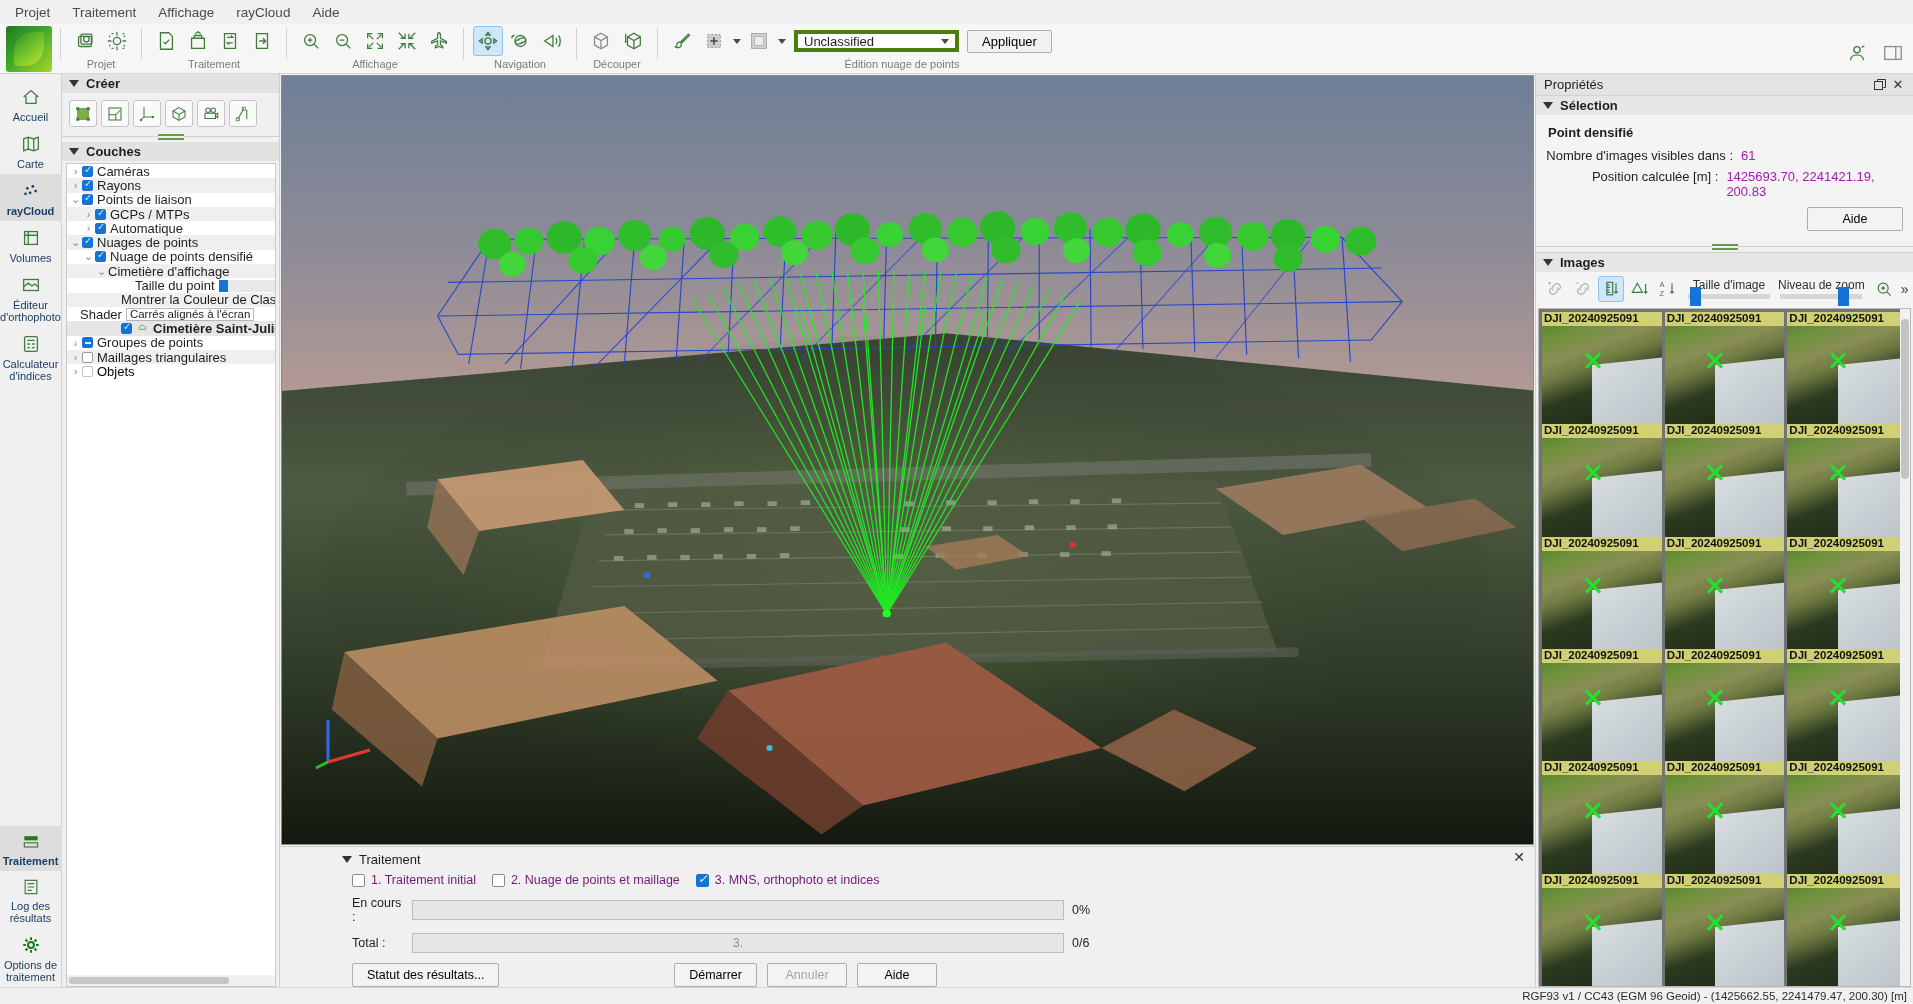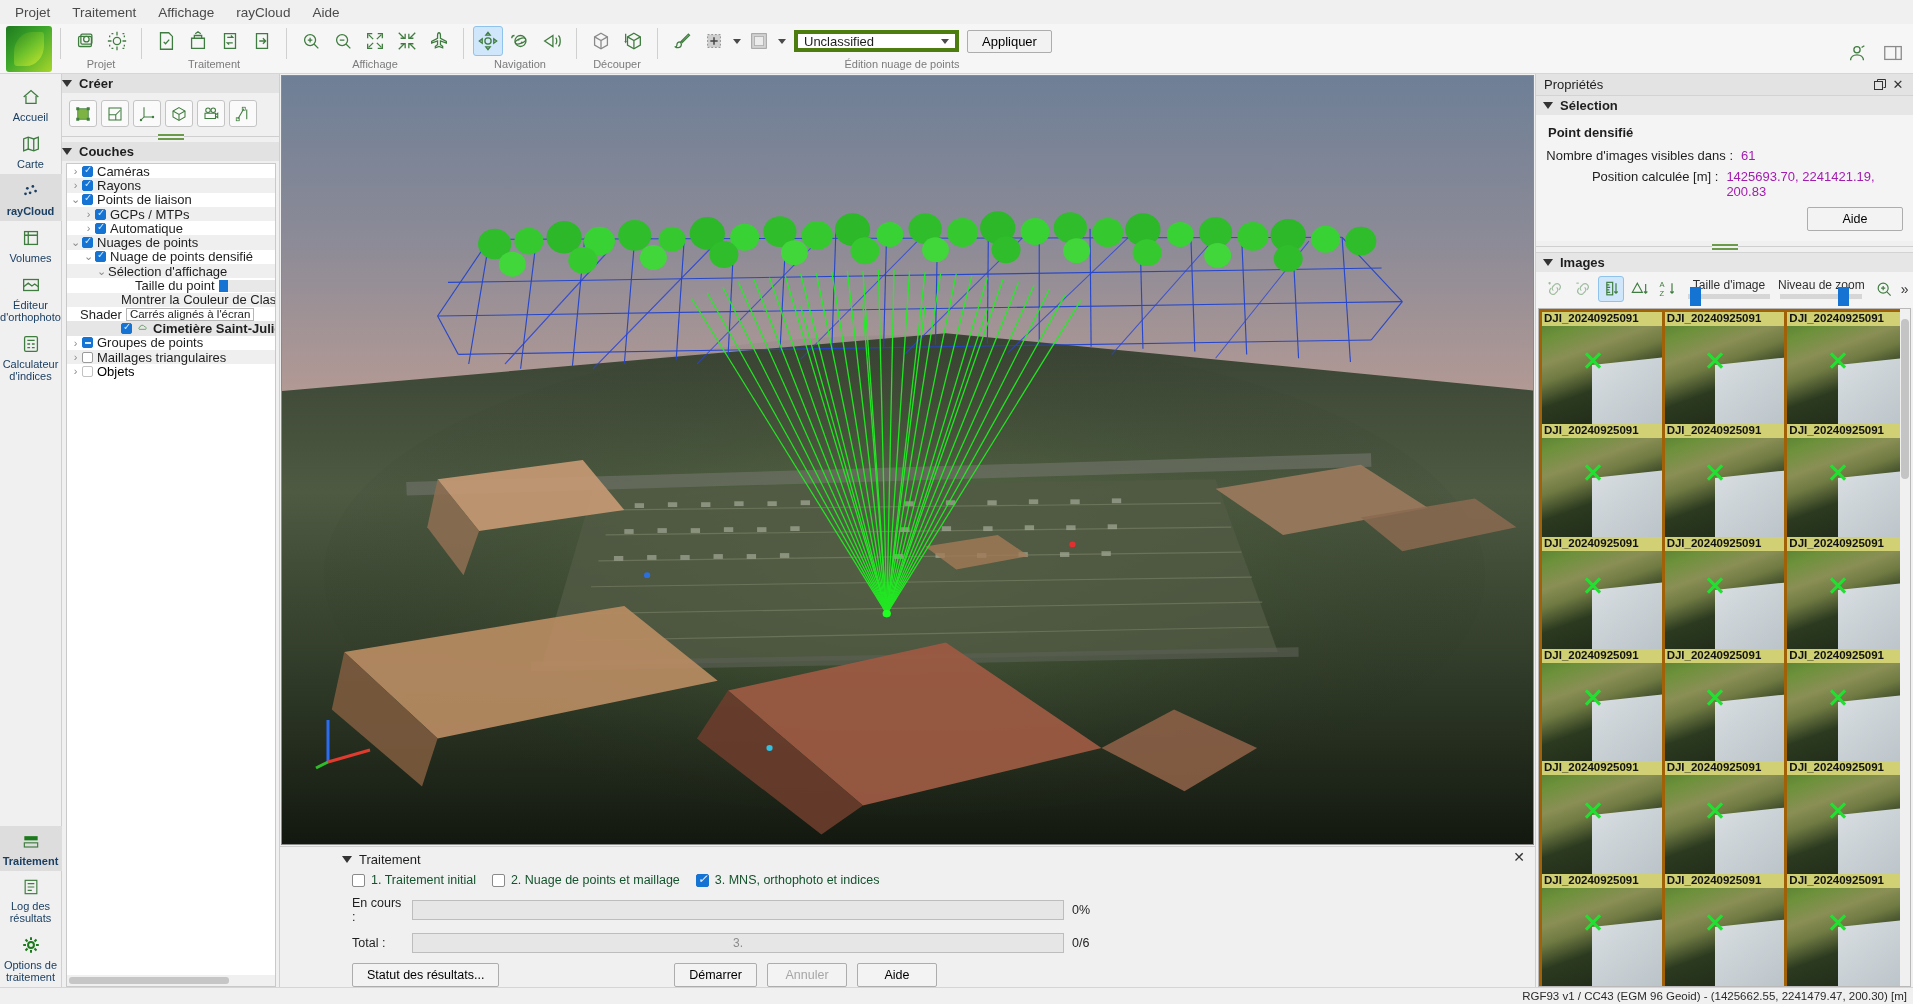--- a/index.html
+++ b/index.html
@@ -49,21 +49,21 @@
           align-items: center; padding-top: 6px; flex: 0 0 62px; position: relative; }
   .rail-item { width: 62px; padding: 6px 0 4px; display: flex; flex-direction: column; align-items: center; color: #1b3f63; }
   .rail-item .rl { font-size: 11px; line-height: 12px; text-align: center; margin-top: 3px; }
   .rail-item.sel { background: #ddd; font-weight: bold; }
   .rail-item.sel .rl { font-weight: bold; }
   .rail-spacer { flex: 1 1 auto; }
 
   
   .leftdock { width: 218px; flex: 0 0 218px; background: #f0f0f0; display: flex; flex-direction: column;
               border-right: 1px solid #cfcfcf; min-height: 0; }
-  .sec-head { background: #e2e2e2; height: 19px; display: flex; align-items: center; font-weight: bold; font-size: 13px; }
+  .sec-head { background: #e2e2e2; height: 19px; display: flex; align-items: center; padding-left: 7px; font-weight: bold; font-size: 13px; }
   .tri { width: 0; height: 0; border-left: 5px solid transparent; border-right: 5px solid transparent; border-top: 7px solid #333; margin-right: 7px; }
   .creator-row { display: flex; padding: 7px 6px 4px 7px; gap: 4px; }
   .cbtn { width: 28px; height: 27px; border: 1px solid #c4c4c4; background: #fafafa; border-radius: 3px; display: flex; align-items: center; justify-content: center; }
   .splitter { height: 11px; display: flex; align-items: center; justify-content: center; }
   .splitter .grip { width: 26px; height: 6px; border-top: 2px solid #6a9a4a; border-bottom: 2px solid #6a9a4a; }
   .splitter .lineL, .splitter .lineR { flex: 1 1 auto; height: 1px; background: #cfcfcf; }
   .tree { flex: 1 1 auto; background: #fff; border: 1px solid #c9c9c9; margin: 2px 3px 0 4px; overflow: hidden; position: relative; font-size: 13px; }
   .trow { display: flex; align-items: center; height: 14.3px; white-space: nowrap; }
   .trow.alt { background: #efefef; }
   .trow.selrow { background: #e6e6e6; }
@@ -90,21 +90,21 @@
               border: 1px solid #8a8a8a; margin: 1px; min-height: 0; }
   .sky { position: absolute; inset: 0; background: linear-gradient(180deg,#6e7f96 0%, #8d8b97 22%, #b49a94 42%, #c9a897 52%, #8e9c93 62%, #4d5b4e 72%, #1d2a1f 84%, #060806 100%); }
   .axisgz { position: absolute; left: 32px; bottom: 68px; width: 70px; height: 70px; }
 
   
   .procdock { flex: 0 0 132px; background: #f0f0f0; border-top: 1px solid #cfcfcf; position: relative; padding: 5px 0 0 0; }
   .proc-title { display: flex; align-items: center; padding-left: 62px; font-size: 13px; }
   .proc-title .tri { border-top-color: #333; }
   .proc-close { position: absolute; right: 10px; top: 4px; color: #333; font-size: 14px; line-height: 12px; }
   .proc-steps { display: flex; align-items: center; gap: 16px; padding: 6px 0 0 72px; }
-  .pstep { display: flex; align-items: center; gap: 6px; font-size: 12.5px; color: #14532d; }
+  .pstep { display: flex; align-items: center; gap: 6px; font-size: 12.5px; color: #701a75; }
   .pchk { width: 13px; height: 13px; border: 1px solid #8a8a8a; background: #fff; border-radius: 2px; position: relative; }
   .pchk.on { background: #1573d4; border-color: #1573d4; }
   .pchk.on:after { content: "✓"; position: absolute; left: 1px; top: -3px; color: #e4f0fc; font-size: 12px; }
   .procrow { display: flex; align-items: center; padding-left: 72px; margin-top: 9px; gap: 8px; }
   .proclab { width: 52px; font-size: 12.5px; }
   .pbar { height: 20px; background: #e6e6e6; border: 1px solid #bdbdbd; flex: 0 0 652px; display: flex; align-items: center; justify-content: center; font-size: 12px; color: #8c8c8c; }
   .ppct { font-size: 12.5px; }
   .procbtns { display: flex; align-items: center; padding-left: 72px; margin-top: 10px; }
   .btn { height: 24px; min-width: 80px; padding: 0 14px; border: 1px solid #adadad; background: #f3f3f3; font-size: 12.5px; border-radius: 2px; }
   .btn.dis { color: #a6a6a6; }
@@ -124,21 +124,21 @@
   .p-val { color: #a21caf; }
   .p-help { display: flex; justify-content: flex-end; padding: 2px 0 6px 0; }
   .imgtools { display: flex; align-items: center; background: #f4f4f4; padding: 4px 4px 6px 6px; gap: 2px; }
   .itb { width: 26px; height: 26px; display: flex; align-items: center; justify-content: center; border-radius: 3px; }
   .itb.active { background: #cfe6fb; border: 1px solid #8fc3ec; }
   .itb.dis { opacity: .45; }
   .sldgrp { display: flex; flex-direction: column; align-items: center; margin-left: 6px; }
   .sldlab { font-size: 12px; color: #303030; margin-bottom: 2px; }
   .sld { width: 82px; height: 5px; background: #d6d6d6; position: relative; }
   .sld .sth { position: absolute; top: -7px; width: 11px; height: 19px; background: #1573d4; }
-  .thumbs { flex: 1 1 auto; background: #a16207; border: 1px solid #b9b9b9; margin: 0 2px; overflow: hidden;
+  .thumbs { flex: 1 1 auto; background: #737373; border: 1px solid #b9b9b9; margin: 0 2px; overflow: hidden;
             display: grid; grid-template-columns: repeat(3, 1fr); gap: 3px; padding: 3px; align-content: start; position: relative; }
   .thumb { position: relative; background: #3f5a2a; overflow: hidden; aspect-ratio: 1/0.94; }
   .thumb .cap { position: absolute; left: 0; top: 0; right: 0; height: 14px; background: rgba(216,214,120,.92);
                 font-size: 11.5px; color: #111; padding-left: 2px; white-space: nowrap; overflow: hidden; font-weight: bold; }
   .thumb .grass { position: absolute; inset: 0; background:
         linear-gradient(160deg,#4f7a2e 0%, #6d913b 18%, #8a8f55 34%, #6f7a42 46%, #2c3a20 62%, #1b2415 100%); }
   .thumb .stone { position: absolute; right: -4%; bottom: -6%; width: 62%; height: 62%;
                   background: linear-gradient(145deg,#d7dde1,#b9c2c7); transform: skewY(-6deg); }
   .thumb .cross { position: absolute; left: 34%; top: 34%; width: 20px; height: 20px; }
   .thumb .cross:before, .thumb .cross:after { content: ""; position: absolute; left: 0; top: 9px; width: 20px; height: 3px; background: #22e032; }
@@ -527,21 +527,21 @@
               <span class="chk on"></span>
               <span class="tlabel">Nuages de points</span>
             </div>
             <div class="trow" style="padding-left: 15px;">
               <span class="exp">⌄</span>
               <span class="chk on"></span>
               <span class="tlabel">Nuage de points densifié</span>
             </div>
             <div class="trow alt" style="padding-left: 28px;">
               <span class="exp">⌄</span>
-              <span class="tlabel">Sélection d'affichage</span>
+              <span class="tlabel">Cimetière d'affichage</span>
             </div>
             <div class="trow" style="padding-left: 55px;">
               <span class="exp"></span>
               <span class="tlabel">Taille du point</span>
               <span class="sliderbox">
                 <i class="sthumb"></i>
               </span>
             </div>
             <div class="trow alt" style="padding-left: 41px;">
               <span class="exp"></span>

